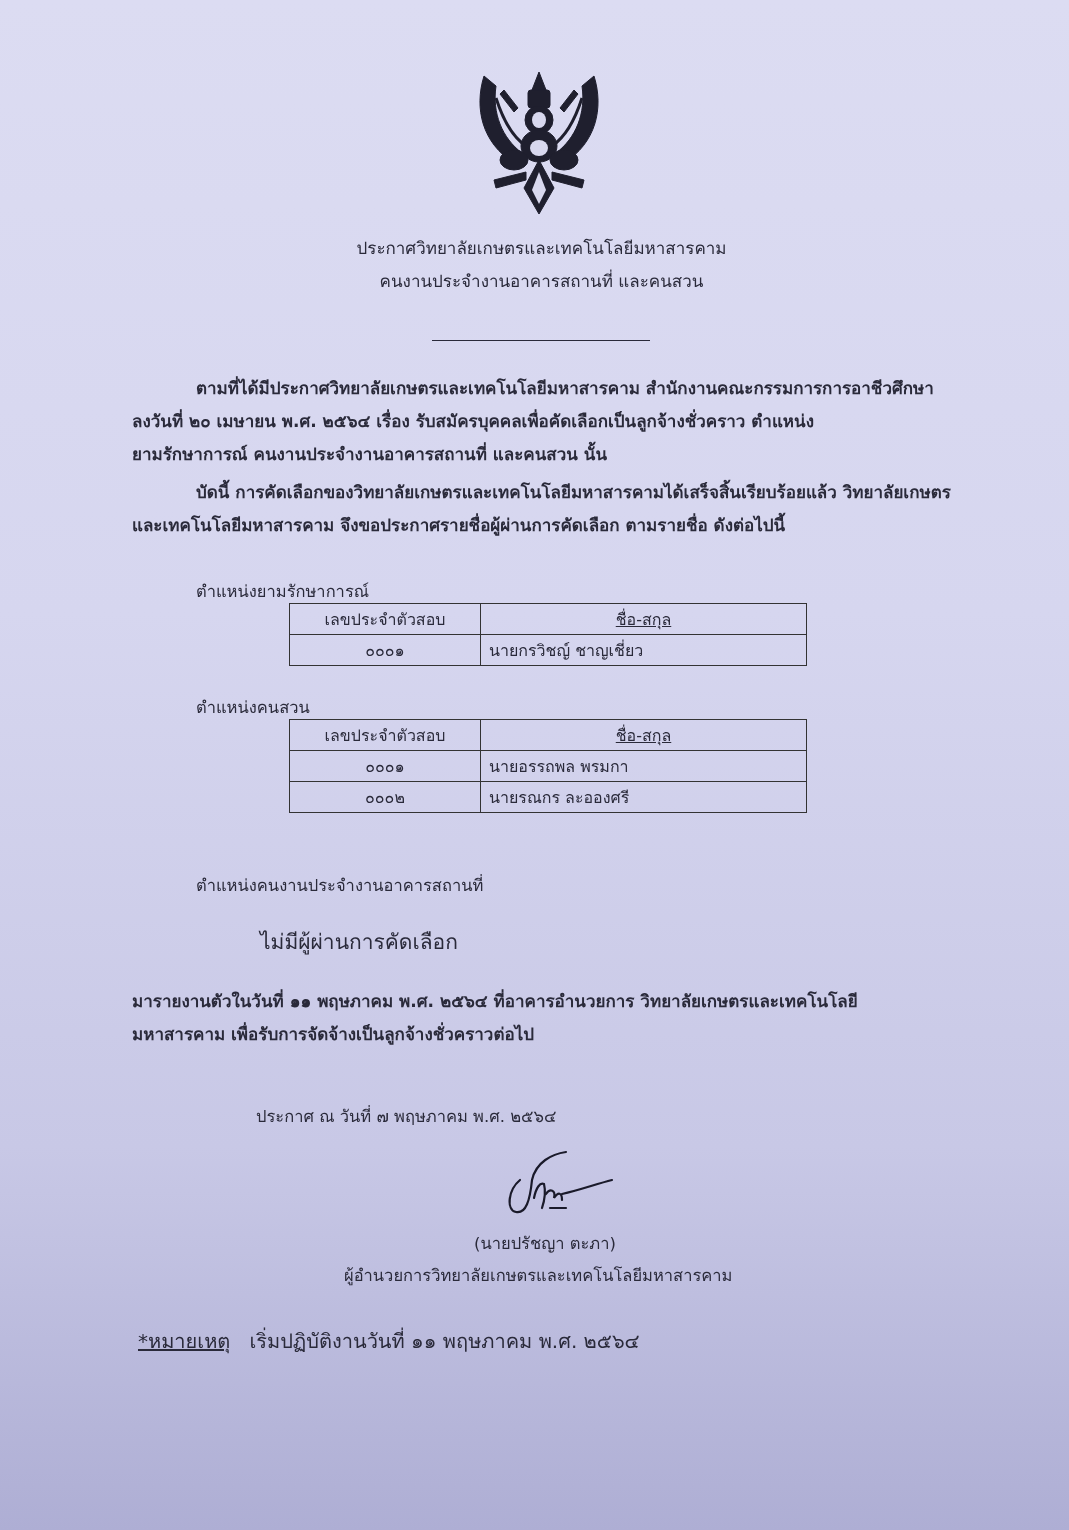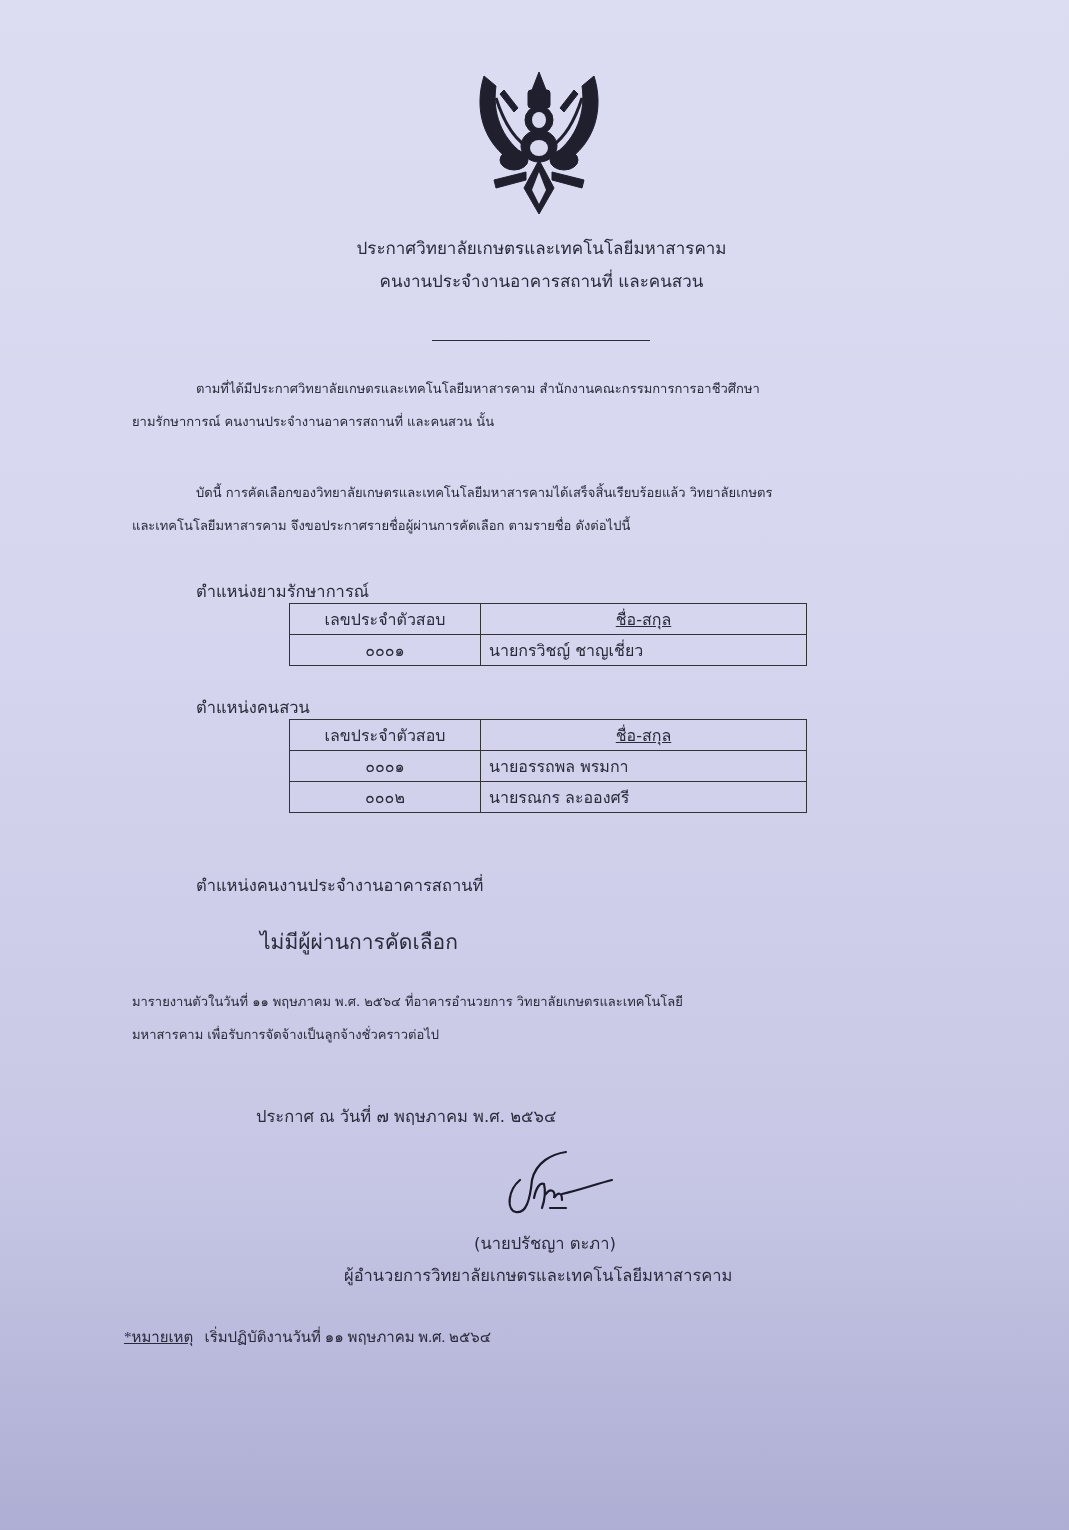--- a/index.html
+++ b/index.html
@@ -7,37 +7,37 @@
     width: 1069px; height: 1530px; overflow: hidden;
     background: linear-gradient(180deg, #dcdcf2 0%, #d6d6ef 40%, #c8c8e6 75%, #aeaed4 100%);
     font-family: "DejaVu Sans", "Liberation Sans", sans-serif;
     color: #2a2a3a;
     position: relative;
   }
   .page { position: absolute; inset: 0; }
   .emblem { position: absolute; left: 474px; top: 68px; width: 130px; height: 150px; }
   .title-block { position: absolute; left: 0; width: 1069px; top: 232px; text-align: center; font-size: 17px; line-height: 33px; padding-left: 7px; }
   .title-rule { position: absolute; left: 432px; top: 340px; width: 218px; height: 0; border-top: 1.5px solid #2a2a3a; }
-  .para { position: absolute; font-size: 13px; line-height: 33px; }
+  .para { position: absolute; font-size: 17px; line-height: 33px; font-weight: bold; }
   .p1 { left: 132px; top: 372px; width: 830px; }
   .p2 { left: 132px; top: 476px; width: 830px; }
   .p3 { left: 132px; top: 985px; width: 800px; }
   .indent { display: inline-block; width: 64px; }
   .section-label { position: absolute; left: 196px; font-size: 16.5px; }
   .tbl { position: absolute; left: 289px; width: 518px; border-collapse: collapse; font-size: 16px; }
   .tbl td { border: 1.5px solid #333; height: 30px; padding: 0 8px; }
   .tbl td.c1 { width: 174px; text-align: center; }
   .tbl td.c2 { text-align: left; }
   .tbl tr.hdr td.c2 { text-align: center; text-decoration: underline; }
   .none { position: absolute; left: 260px; top: 925px; font-size: 21px; text-align: center; }
   .dateline { position: absolute; left: 256px; top: 1103px; font-size: 16.5px; }
   .sig { position: absolute; left: 500px; top: 1150px; width: 120px; height: 70px; }
   .signer { position: absolute; left: 474px; top: 1230px; font-size: 16.5px; }
   .signer-title { position: absolute; left: 344px; top: 1262px; font-size: 16.5px; }
-  .note { position: absolute; left: 124px; top: 1325px; font-size: 15px; font-family: Liberation Serif, serif; }
+  .note { position: absolute; left: 138px; top: 1325px; font-size: 20px; }
   .note .u { text-decoration: underline; }
 </style>
 </head>
 <body>
 
 <div class="page">
 
   <svg class="emblem" viewBox="0 0 130 150">
     <g fill="#1f1f2e" stroke="#1f1f2e">
 
@@ -69,20 +69,21 @@
   </svg>
 
   <div class="title-block">
     <div>ประกาศวิทยาลัยเกษตรและเทคโนโลยีมหาสารคาม</div>
     <div>คนงานประจำงานอาคารสถานที่  และคนสวน</div>
   </div>
   <div class="title-rule"></div>
 
   <div class="para p1">
     <div><span class="indent"></span><span>ตามที่ได้มีประกาศวิทยาลัยเกษตรและเทคโนโลยีมหาสารคาม  สำนักงานคณะกรรมการการอาชีวศึกษา</span></div>
+    <div>ลงวันที่ ๒๐ เมษายน พ.ศ. ๒๕๖๔ เรื่อง รับสมัครบุคคลเพื่อคัดเลือกเป็นลูกจ้างชั่วคราว  ตำแหน่ง</div>
     <div>ยามรักษาการณ์ คนงานประจำงานอาคารสถานที่  และคนสวน นั้น</div>
   </div>
 
   <div class="para p2">
     <div><span class="indent"></span><span>บัดนี้  การคัดเลือกของวิทยาลัยเกษตรและเทคโนโลยีมหาสารคามได้เสร็จสิ้นเรียบร้อยแล้ว  วิทยาลัยเกษตร</span></div>
     <div>และเทคโนโลยีมหาสารคาม  จึงขอประกาศรายชื่อผู้ผ่านการคัดเลือก  ตามรายชื่อ  ดังต่อไปนี้</div>
   </div>
 
   <div class="section-label" style="top:578px">ตำแหน่งยามรักษาการณ์</div>
   <table class="tbl" style="top:603px">

